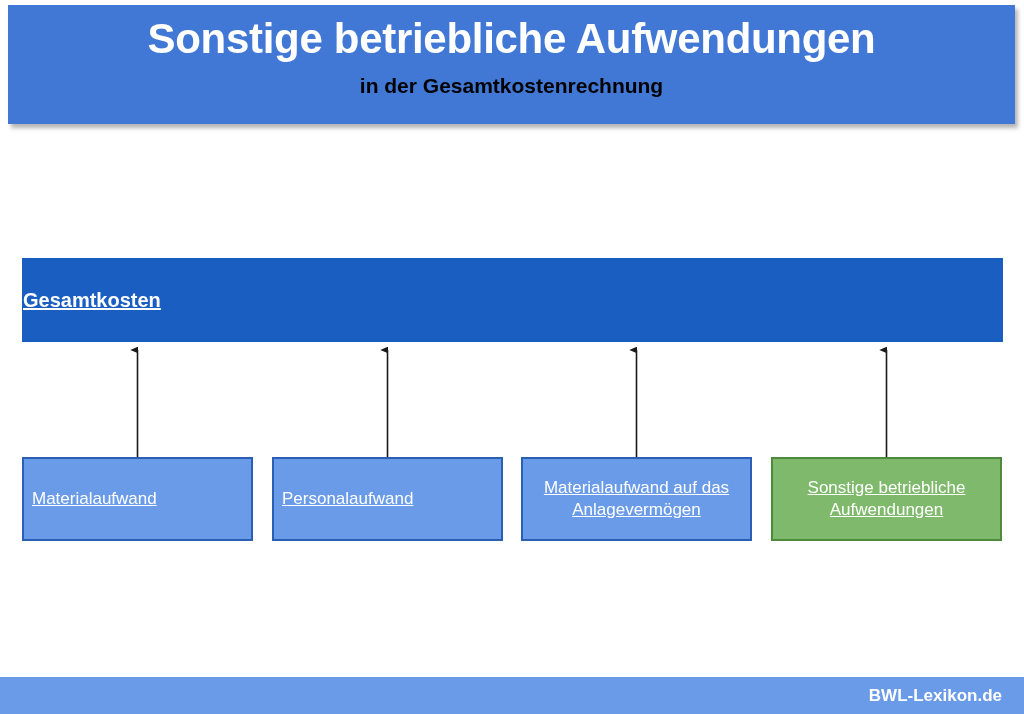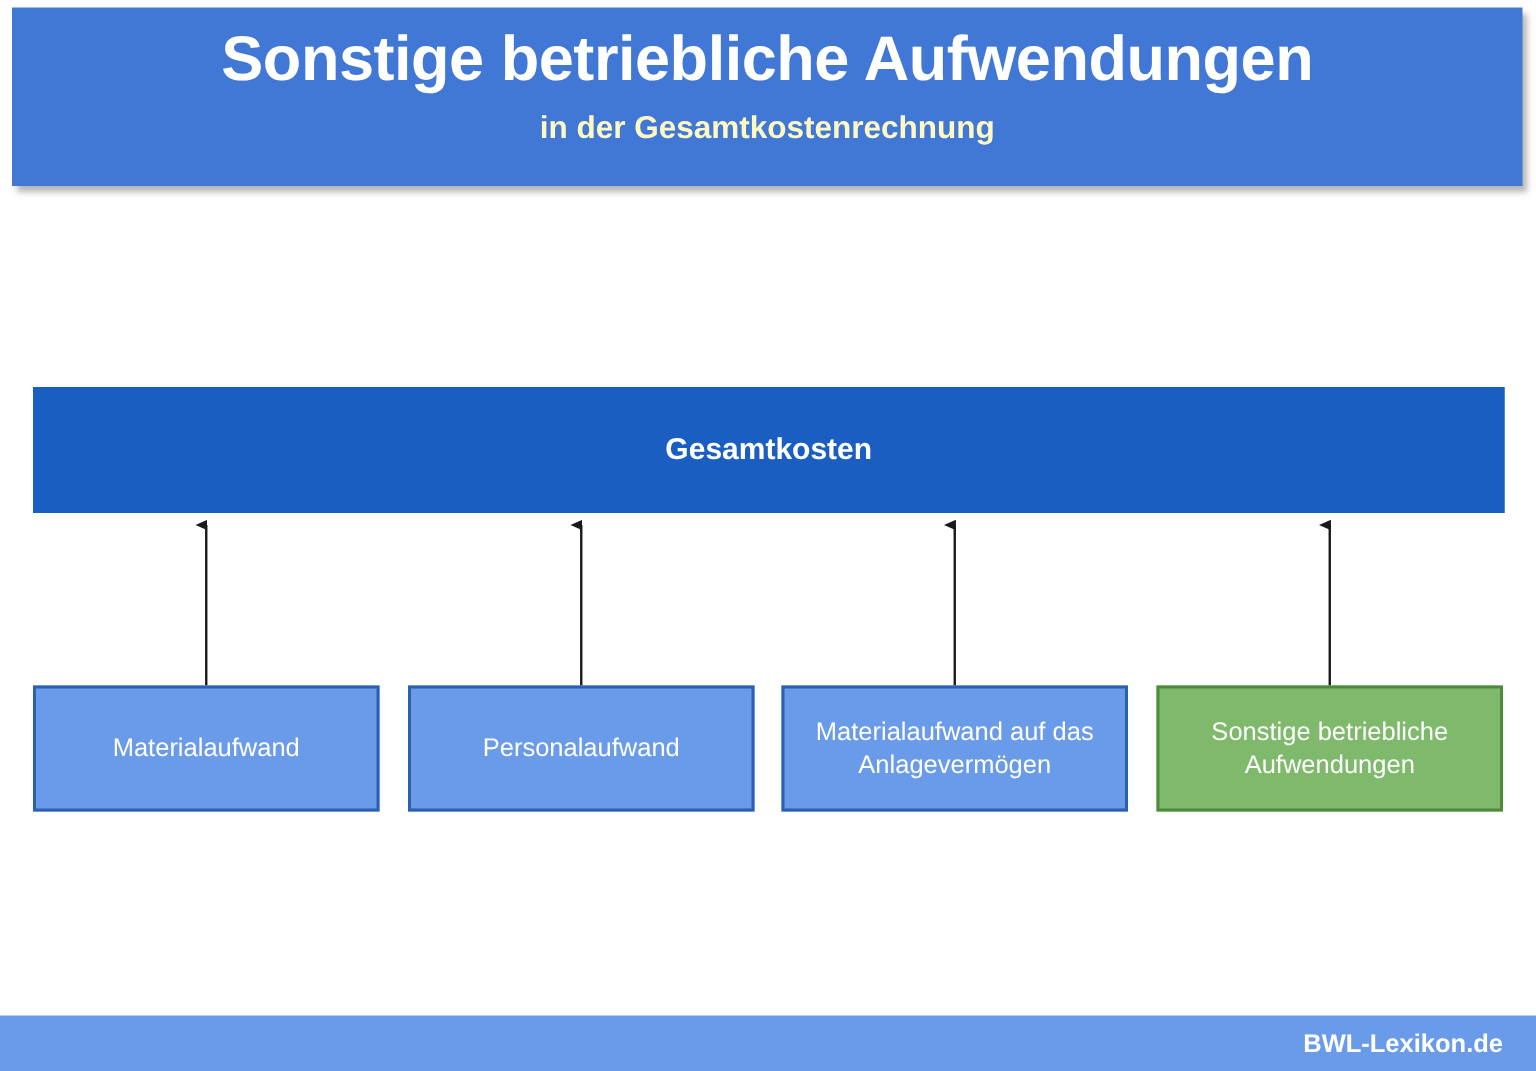--- a/index.html
+++ b/index.html
@@ -39,44 +39,45 @@
     letter-spacing: -0.3px;
     line-height: 1.05;
     white-space: nowrap;
   }
   .header-subtitle {
     position: absolute;
     left: 0;
     top: 68px;
     width: 100%;
     text-align: center;
-    color: #fef9c3;
+    color: #000000;
     font-size: 21px;
     font-weight: bold;
     line-height: 1.2;
     white-space: nowrap;
   }
 
   
   .diagram {
     position: absolute;
     left: 0;
     top: 0;
     width: 1024px;
     height: 714px;
   }
 
   .node {
     position: absolute;
     box-sizing: border-box;
     display: flex;
     align-items: center;
-    justify-content: center;
+    justify-content: flex-start;
     text-align: center;
     color: #ffffff;
+    text-decoration: underline;
   }
 
   .node-total {
     left: 22px;
     top: 258px;
     width: 981px;
     height: 84px;
     background: #1B5EC2;
     border: 1px solid #1B5EC2;
     font-size: 20px;

